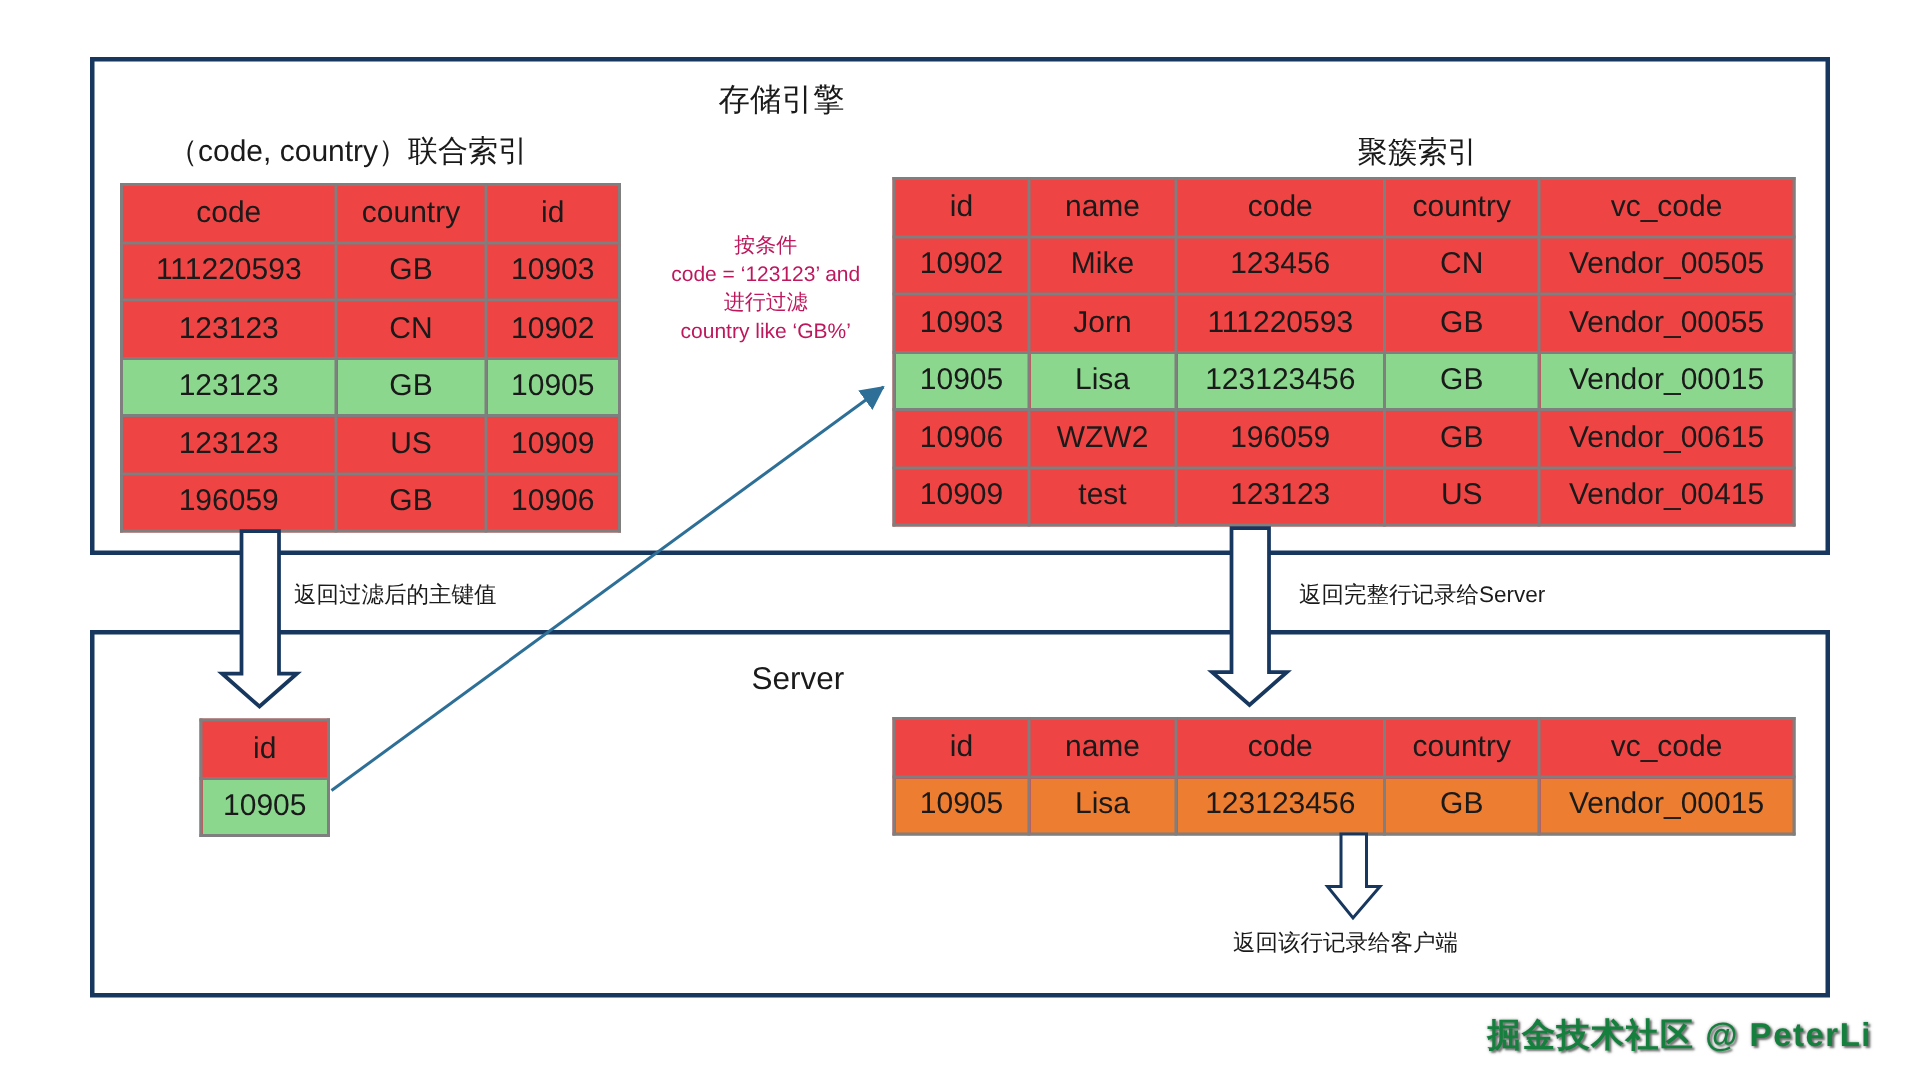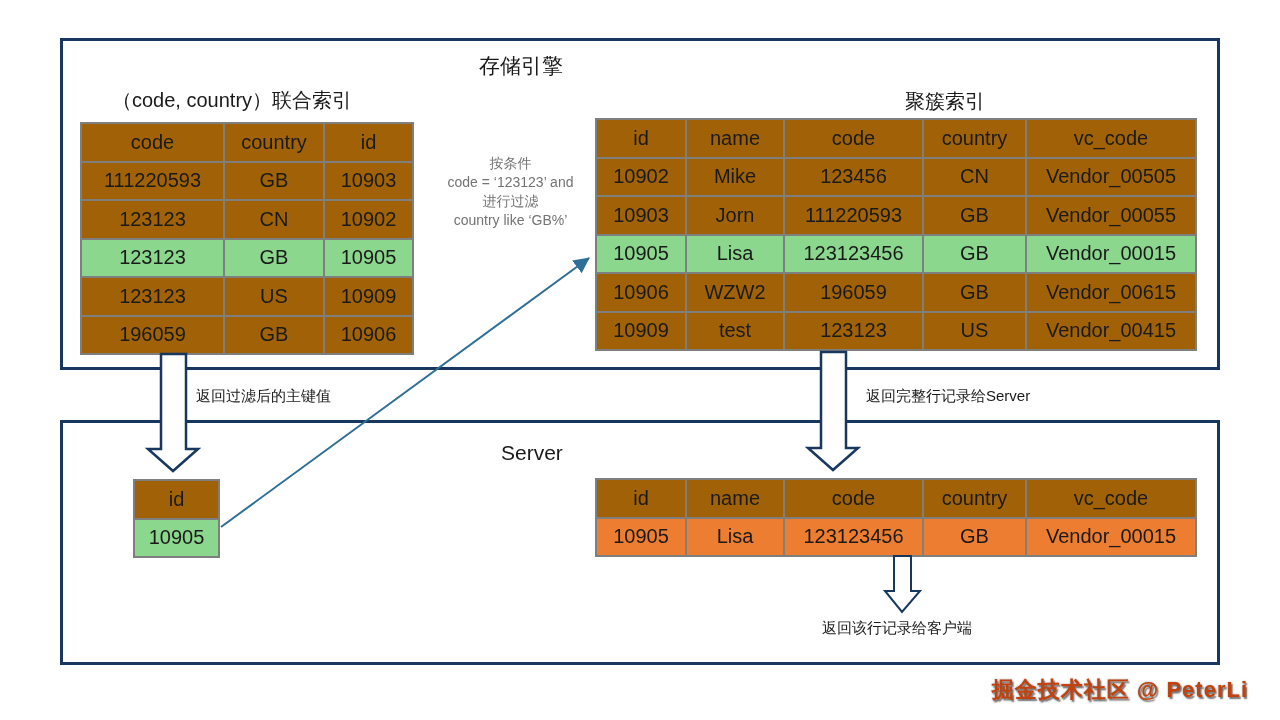--- a/index.html
+++ b/index.html
@@ -5,47 +5,47 @@
   html,body { margin:0; padding:0; }
   body {
     width:1280px; height:720px; position:relative; background:#ffffff;
     font-family:"Liberation Sans", sans-serif; overflow:hidden;
     color:#1a1a1a;
   }
   .box { position:absolute; border:3px solid var(--navy,#17375E); background:#fff; box-sizing:border-box; }
   .diagram-title { position:absolute; font-size:21px; white-space:nowrap; color:#1a1a1a; }
   .table-title { position:absolute; font-size:20px; white-space:nowrap; color:#1a1a1a; }
 
-  table.dtable { position:absolute; border-collapse:collapse; table-layout:fixed; background:#a16207; }
+  table.dtable { position:absolute; border-collapse:collapse; table-layout:fixed; background:#ef4444; }
   .dtable th, .dtable td {
     border:2px solid #7f7f7f; text-align:center; vertical-align:middle;
     font-size:20px; font-weight:400; color:#1a1a1a; height:36.5px; padding:0 2px;
     white-space:nowrap; overflow:hidden;
   }
   tr.hl-green td { background: var(--green,#8BD78E); }
   tr.hl-orange td { background: var(--orange,#ED7D31); }
 
-  .note { position:absolute; text-align:center; color:#737373; }
+  .note { position:absolute; text-align:center; color:#be185d; }
   .note-filter { left:413px; top:154px; width:195px; font-size:14px; line-height:19px; }
   .note-back { left:298px; top:487px; width:185px; font-size:15px; line-height:22px; }
 
   .label { position:absolute; font-size:15px; color:#1a1a1a; white-space:nowrap; }
   .lbl-filtered-pk { left:196px; top:387px; }
   .lbl-full-row { left:866px; top:387px; }
   .lbl-to-client { left:822px; top:619px; }
 
   svg.overlay { position:absolute; left:0; top:0; pointer-events:none; }
   .block-arrow { fill:#ffffff; stroke:var(--navy,#17375E); stroke-width:2.5; stroke-linejoin:miter; }
   .block-arrow-small { stroke-width:2; }
   .back-line { stroke:var(--teal,#2D6F96); stroke-width:2; fill:none; }
   #arrowhead path { fill:var(--teal,#2D6F96); }
 
   .watermark {
     position:absolute; right:32px; top:675px; font-size:22px; font-weight:700;
-    color:#c2410c; letter-spacing:1px; white-space:nowrap;
+    color:#15803d; letter-spacing:1px; white-space:nowrap;
     text-shadow: 1.5px 1.5px 1.5px rgba(90,90,90,.85), 0 0 2px rgba(140,140,140,.8);
   }
 </style>
 </head>
 <body>
 
 <div class="box" style="left:60px; top:38px; width:1160px; height:332px;"></div>
 
 <div class="box" style="left:60px; top:420px; width:1160px; height:245px;"></div>
 

